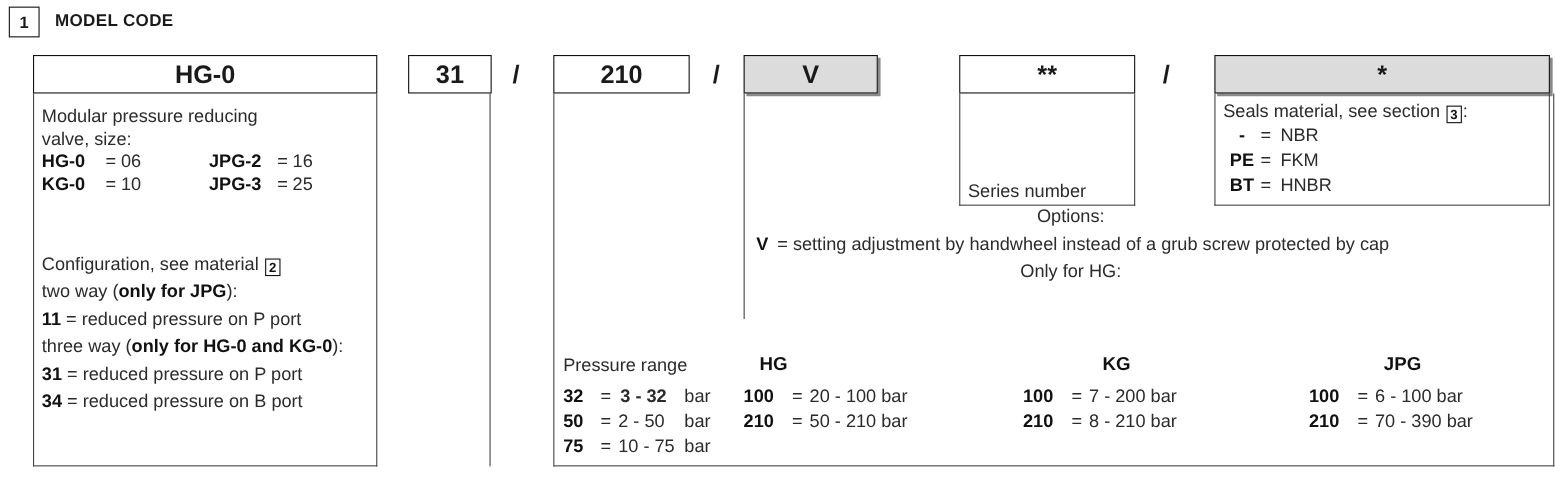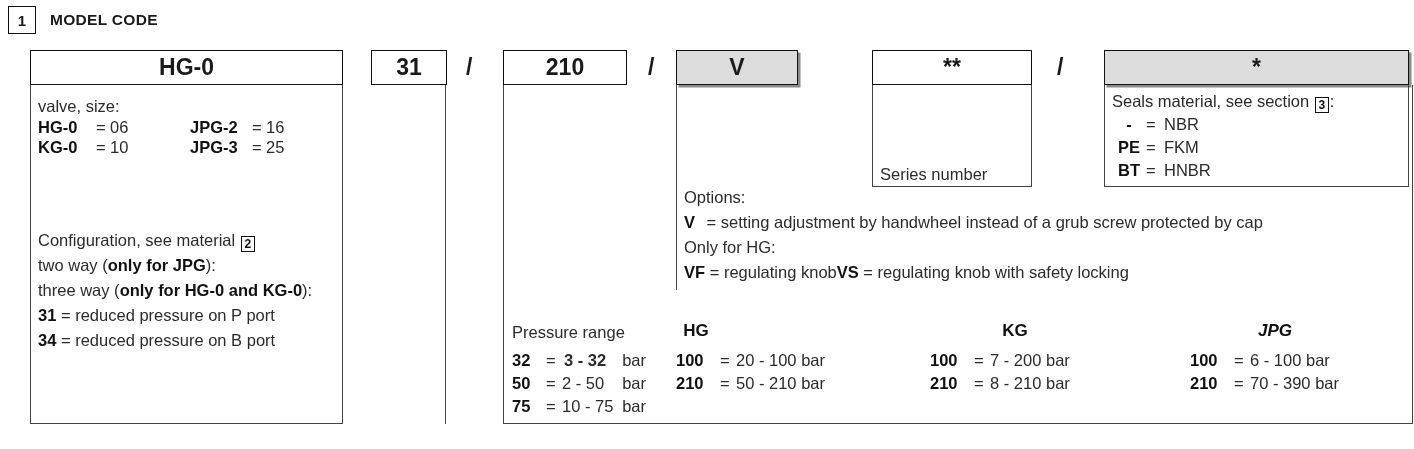--- a/index.html
+++ b/index.html
@@ -71,20 +71,21 @@
     <div id="section-title">MODEL CODE</div>
   </div>
 
   <div class="abs codebox" style="left:30px;top:50px;width:313px;height:35px;">
     <span>HG-0</span>
   </div>
 
   <div class="abs frame" style="left:30px;top:85px;width:313px;height:339px;"></div>
 
   <div class="abs txt" style="left:38px;top:96px;">
+    <div>Modular pressure reducing</div>
     <div>valve, size:</div>
     <div class="kv sizegrid">
       <b>HG-0</b>
       <span>=</span>
       <span>06</span>
       <span></span>
       <b>JPG-2</b>
       <span>=</span>
       <span>16</span>
     </div>
@@ -101,20 +102,25 @@
 
   <div class="abs txt" style="left:38px;top:228px;line-height:25px;">
     <div>
       <span>Configuration, see material</span>
       <span class="ref">2</span>
     </div>
     <div>
       <span>two way (</span><b>only for JPG</b><span>):</span>
     </div>
     <div>
+      <b>11</b>
+      <span>=</span>
+      <span>reduced pressure on P port</span>
+    </div>
+    <div>
       <span>three way (</span><b>only for HG-0 and KG-0</b><span>):</span>
     </div>
     <div>
       <b>31</b>
       <span>=</span>
       <span>reduced pressure on P port</span>
     </div>
     <div>
       <b>34</b>
       <span>=</span>
@@ -134,33 +140,28 @@
   </div>
   <div class="abs frame" style="left:503px;top:85px;width:910px;height:339px;"></div>
 
   <div class="abs slash" style="left:648px;top:56px;">/</div>
 
   <div class="abs codebox shaded shadow" style="left:676px;top:50px;width:122px;height:35px;">
     <span>V</span>
   </div>
   <div class="abs frame onlyleft" style="left:676px;top:85px;width:2px;height:205px;"></div>
 
-  <div class="abs txt" style="left:684px;top:185px;line-height:25px;">
+  <div class="abs txt" style="left:684px;top:185px;line-height:25px;text-align:center;">
     <div>Options:</div>
     <div>
       <b style="display:inline-block;width:18px;">V</b>
       <span>=</span>
       <span>setting adjustment by handwheel instead of a grub screw protected by cap</span>
     </div>
     <div>Only for HG:</div>
-    <div>
-      <b>VF</b>
-      <span>= regulating knob</span><b>VS</b>
-      <span>= regulating knob with safety locking</span>
-    </div>
   </div>
 
   <div class="abs codebox" style="left:872px;top:50px;width:160px;height:35px;">
     <span>**</span>
   </div>
   <div class="abs frame" style="left:872px;top:85px;width:160px;height:102px;"></div>
   <div class="abs txt" style="left:880px;top:164px;">Series number</div>
 
   <div class="abs slash" style="left:1057px;top:56px;">/</div>
 
@@ -184,23 +185,23 @@
       <span>FKM</span>
 
       <b style="text-align:center;">BT</b>
       <span>=</span>
       <span>HNBR</span>
     </div>
   </div>
 
   <div class="abs txt" style="left:512px;top:322px;">Pressure range</div>
 
-  <div class="abs colhead" style="left:676px;top:321px;width:40px;text-align:center;">HG</div>
+  <div class="abs colhead" style="left:676px;top:321px;width:40px;text-align:right;">HG</div>
   <div class="abs colhead" style="left:955px;top:321px;width:120px;">KG</div>
-  <div class="abs colhead" style="left:1215px;top:321px;width:120px;font-style:italic;">JPG</div>
+  <div class="abs colhead" style="left:1215px;top:321px;width:120px;">JPG</div>
 
   <div class="abs txt kv prgrid" style="left:512px;top:349px;line-height:23px;">
     <b>32</b>
     <span>=</span>
     <span style="text-align:center;font-weight:bold;">3 - 32</span>
     <span style="text-align:right;">bar</span>
 
     <b>50</b>
     <span>=</span>
     <span style="text-align:left;">2 - 50</span>

